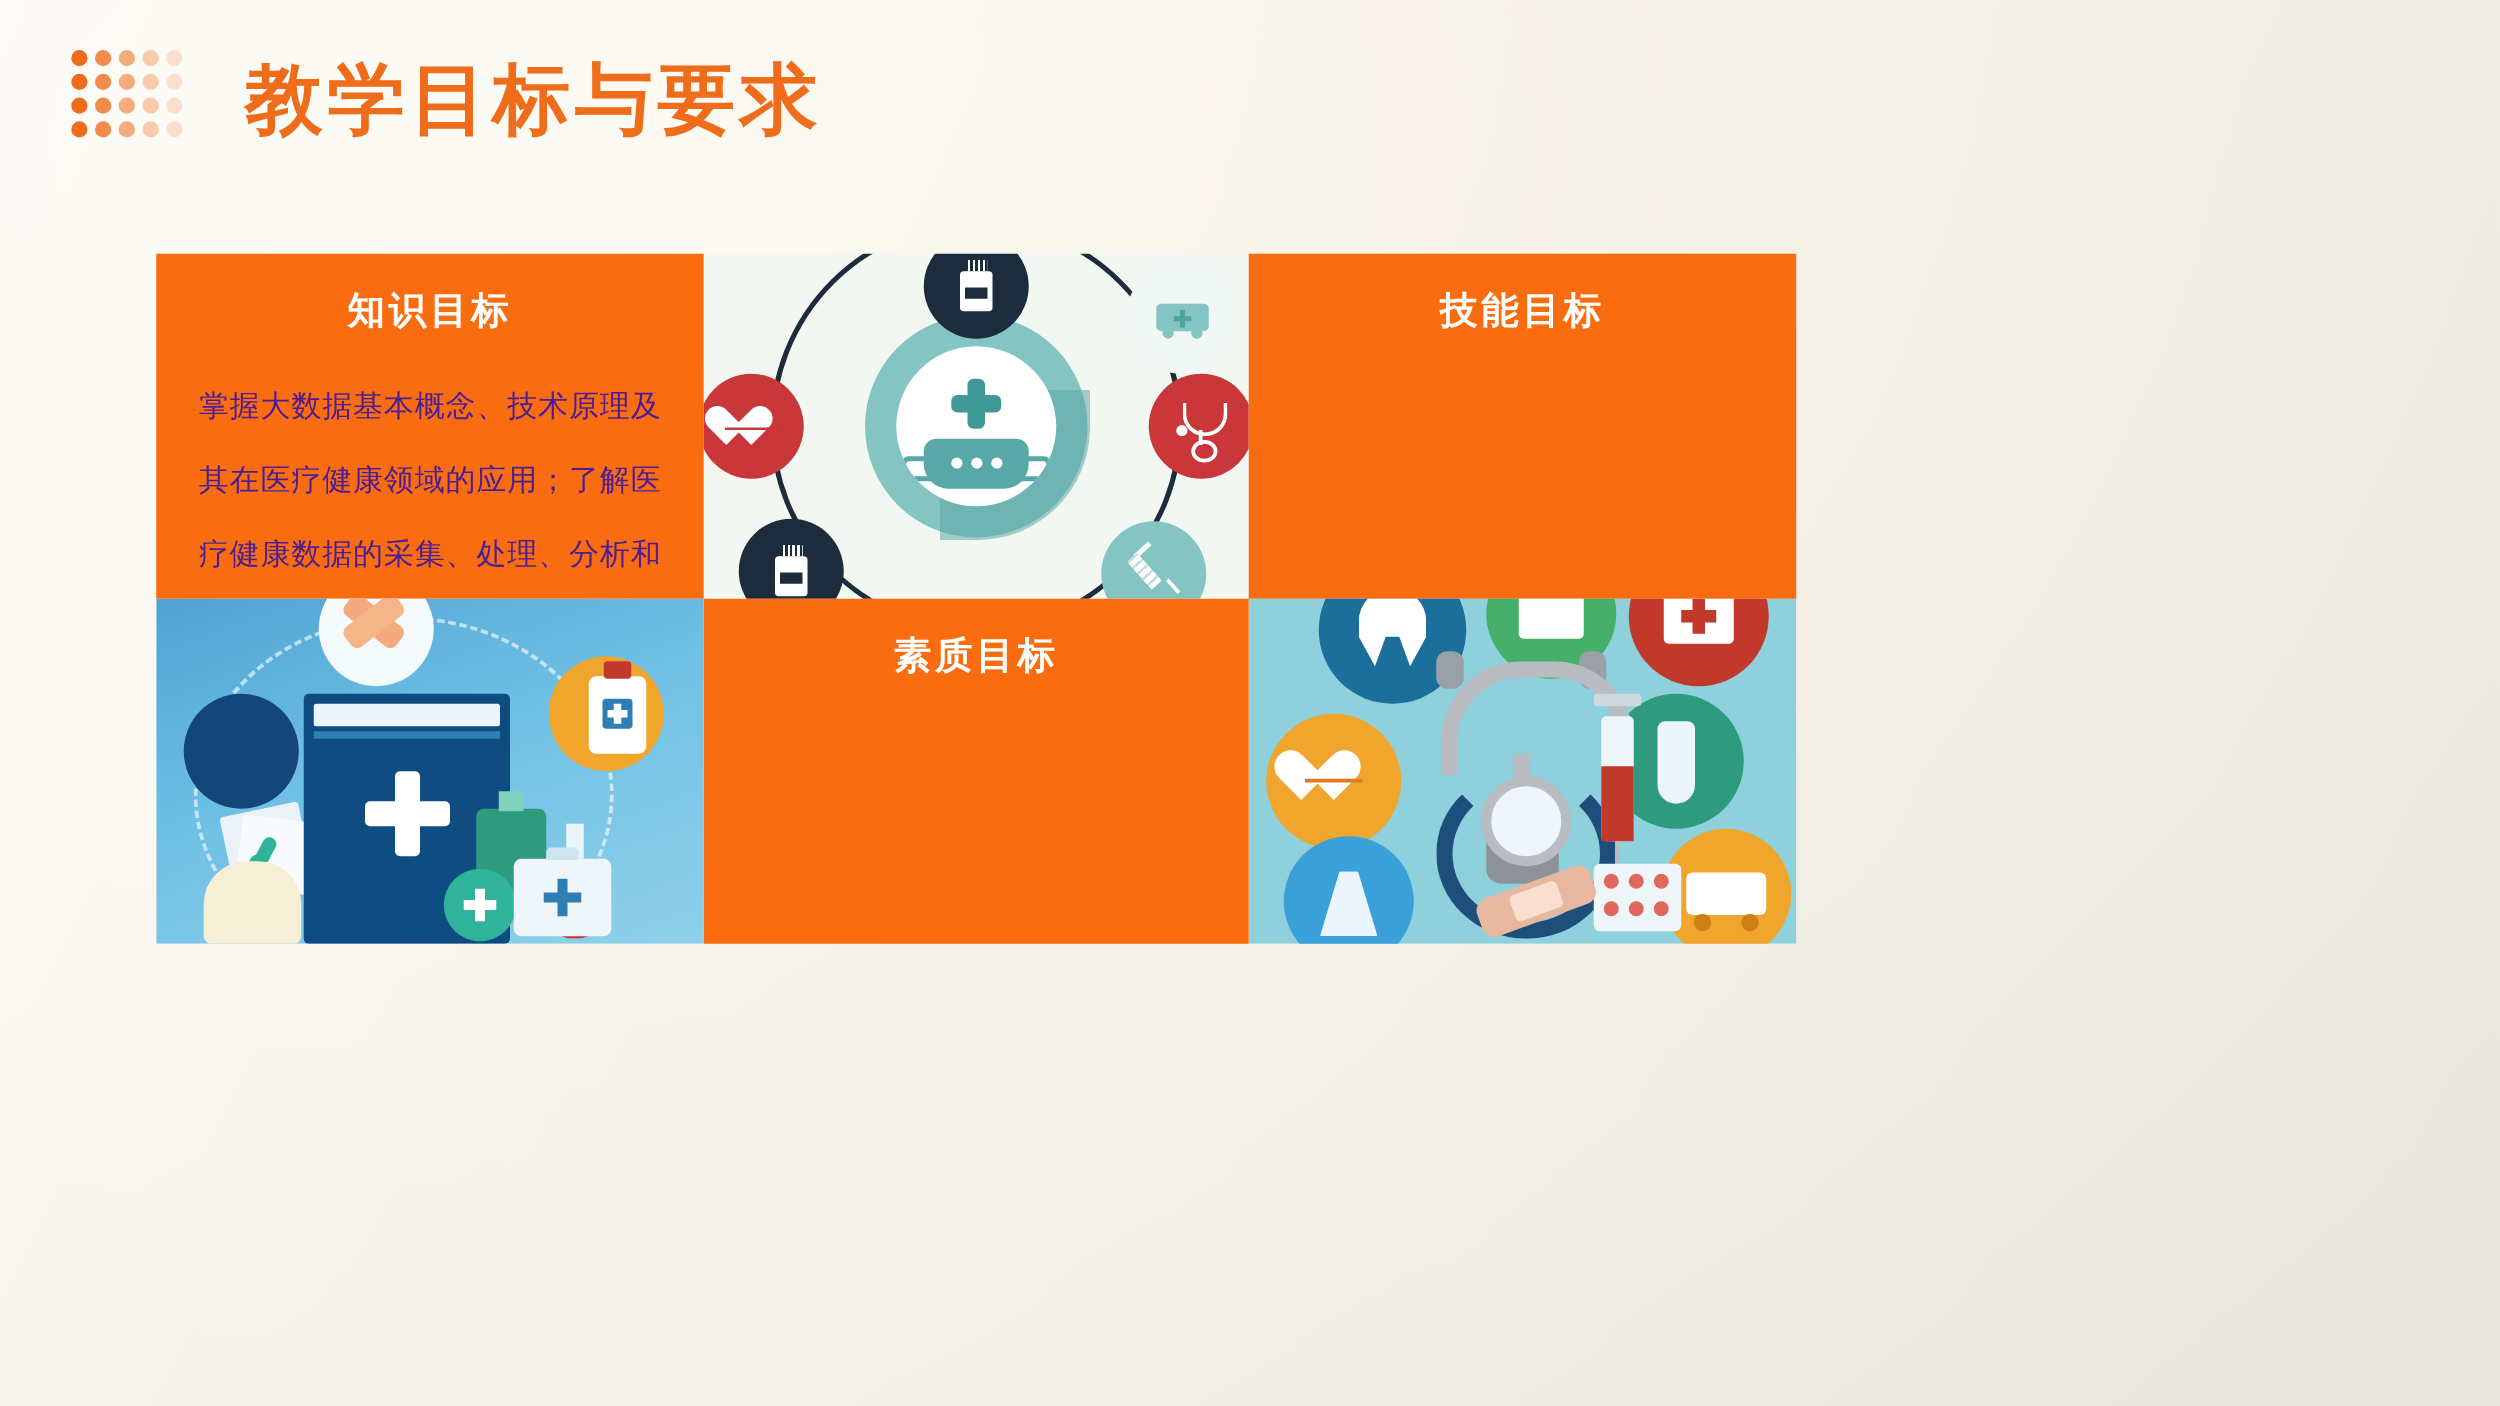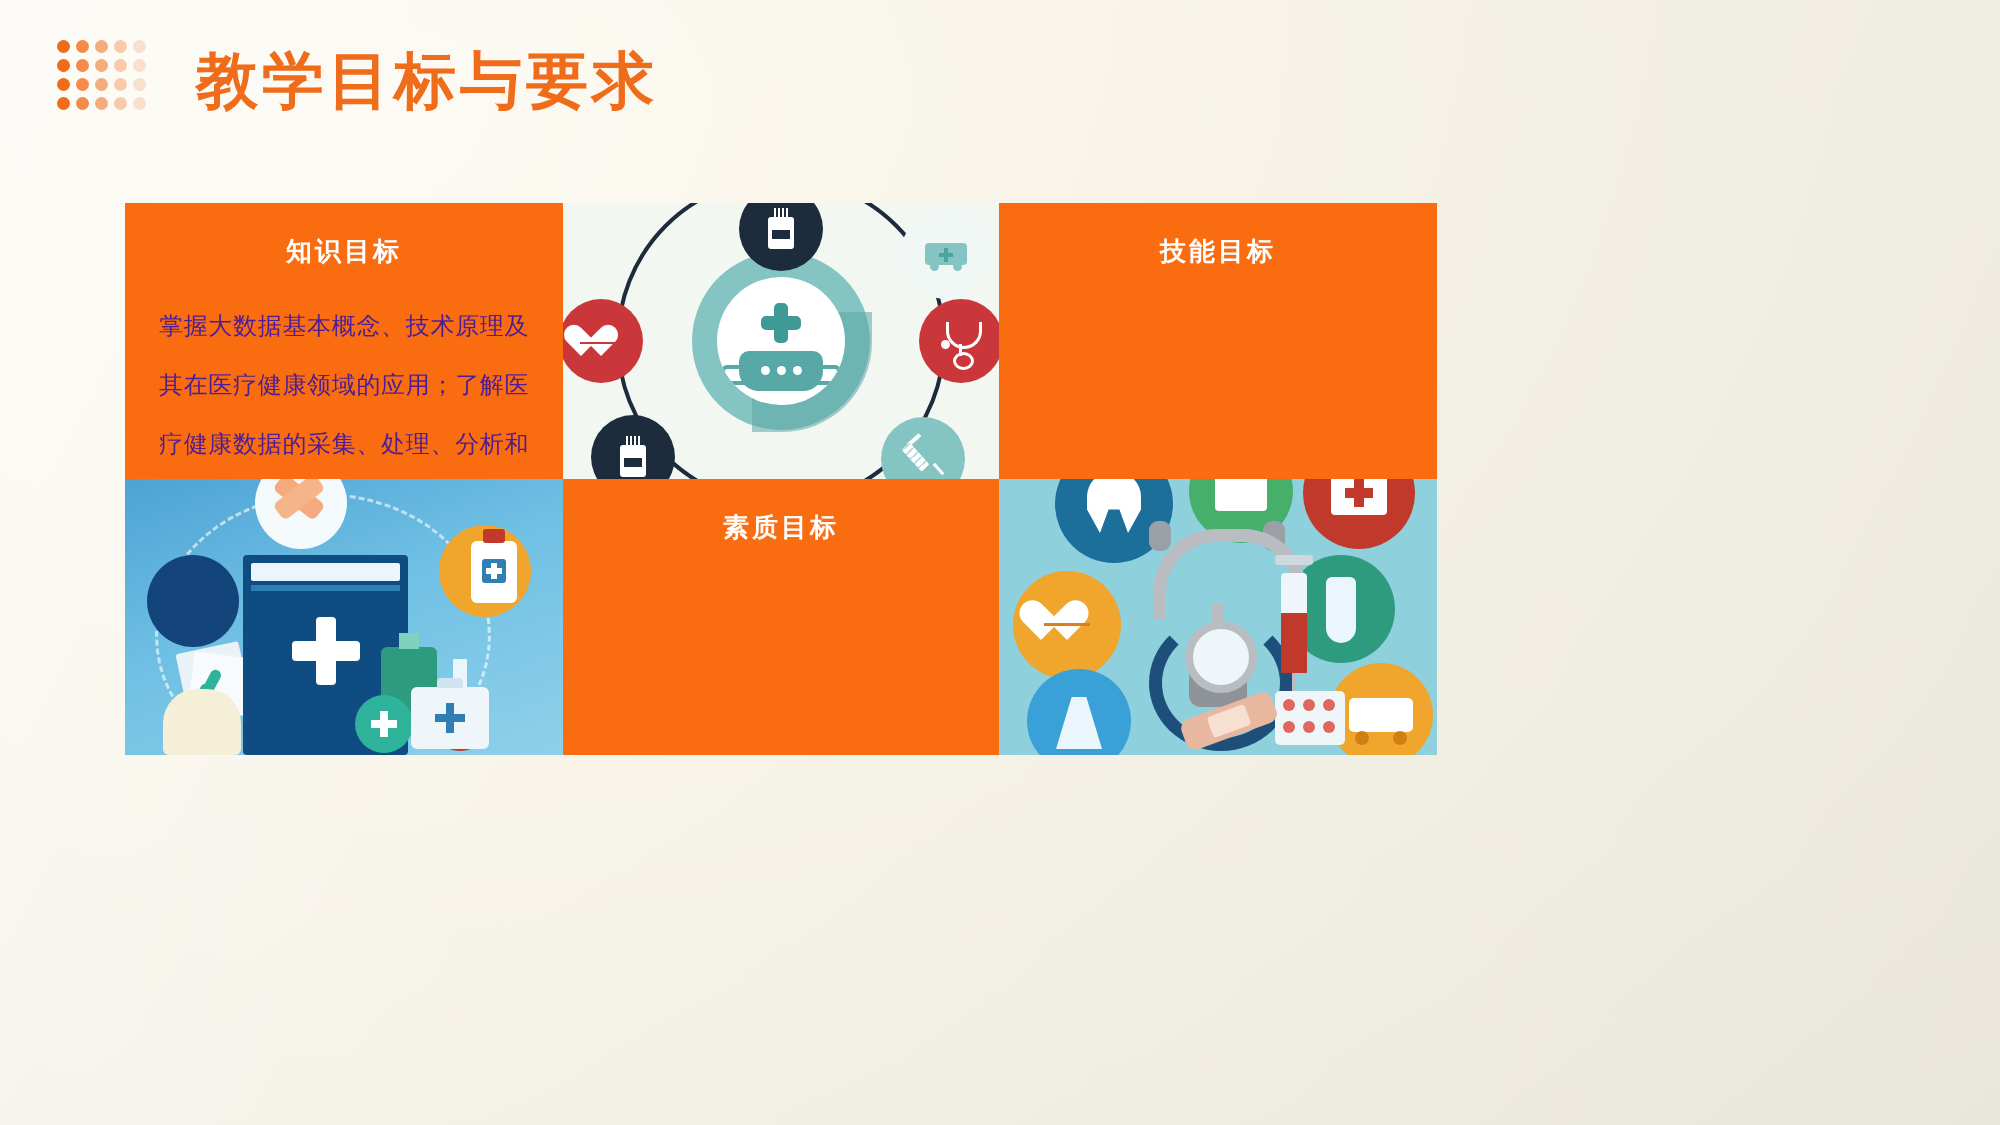--- a/index.html
+++ b/index.html
@@ -46,22 +46,22 @@
     grid-template-rows:276px 276px;
   }
   .cell{position:relative;overflow:hidden;}
 
   .card{
     background:#f96d10;
     display:flex;flex-direction:column;align-items:center;
     padding:28px 34px 20px 34px;box-sizing:border-box;
   }
   .card-title{
-    font-family:Liberation Sans, sans-serif;
-    font-weight:700;font-size:26px;line-height:40px;color:#ffffff;
+    font-family:Liberation Mono, monospace;
+    font-weight:700;font-size:30px;line-height:40px;color:#ffffff;
     letter-spacing:3px;margin:0 0 26px 0;text-align:center;
   }
   .card-body{
     font-family:"Liberation Serif","DejaVu Serif",serif;
     font-size:24px;line-height:59px;color:#4c1d95;
     text-align:justify;letter-spacing:.5px;margin:0;width:100%;
   }
 
   
   .panel{width:100%;height:100%;position:relative;}

